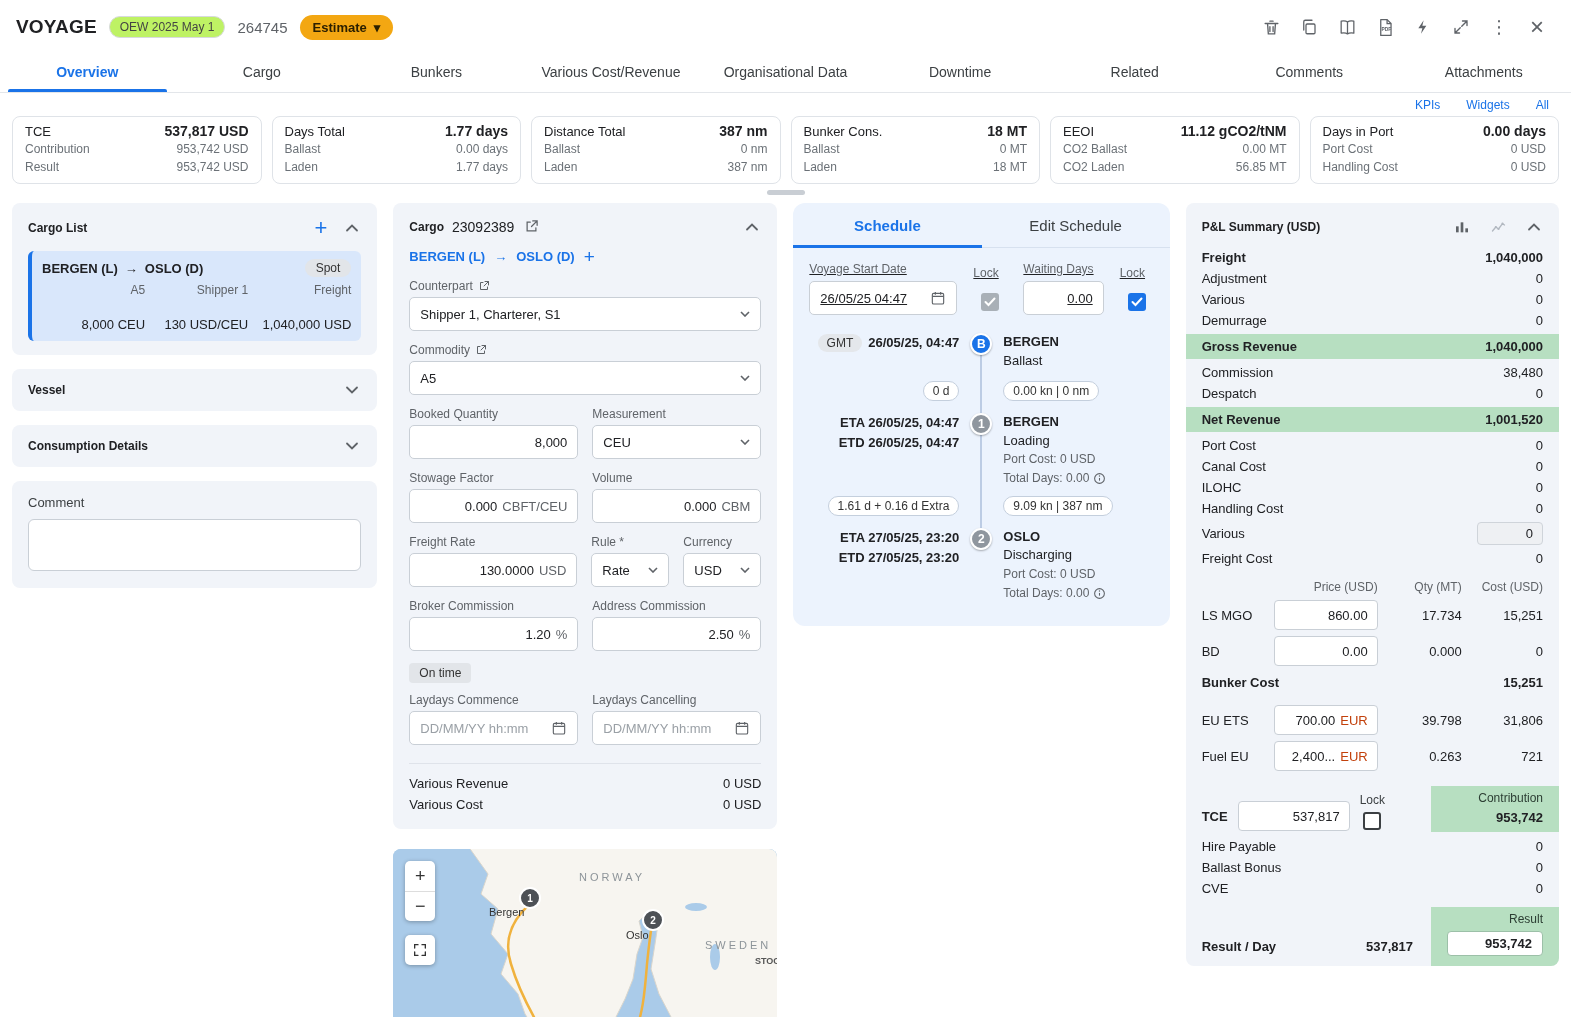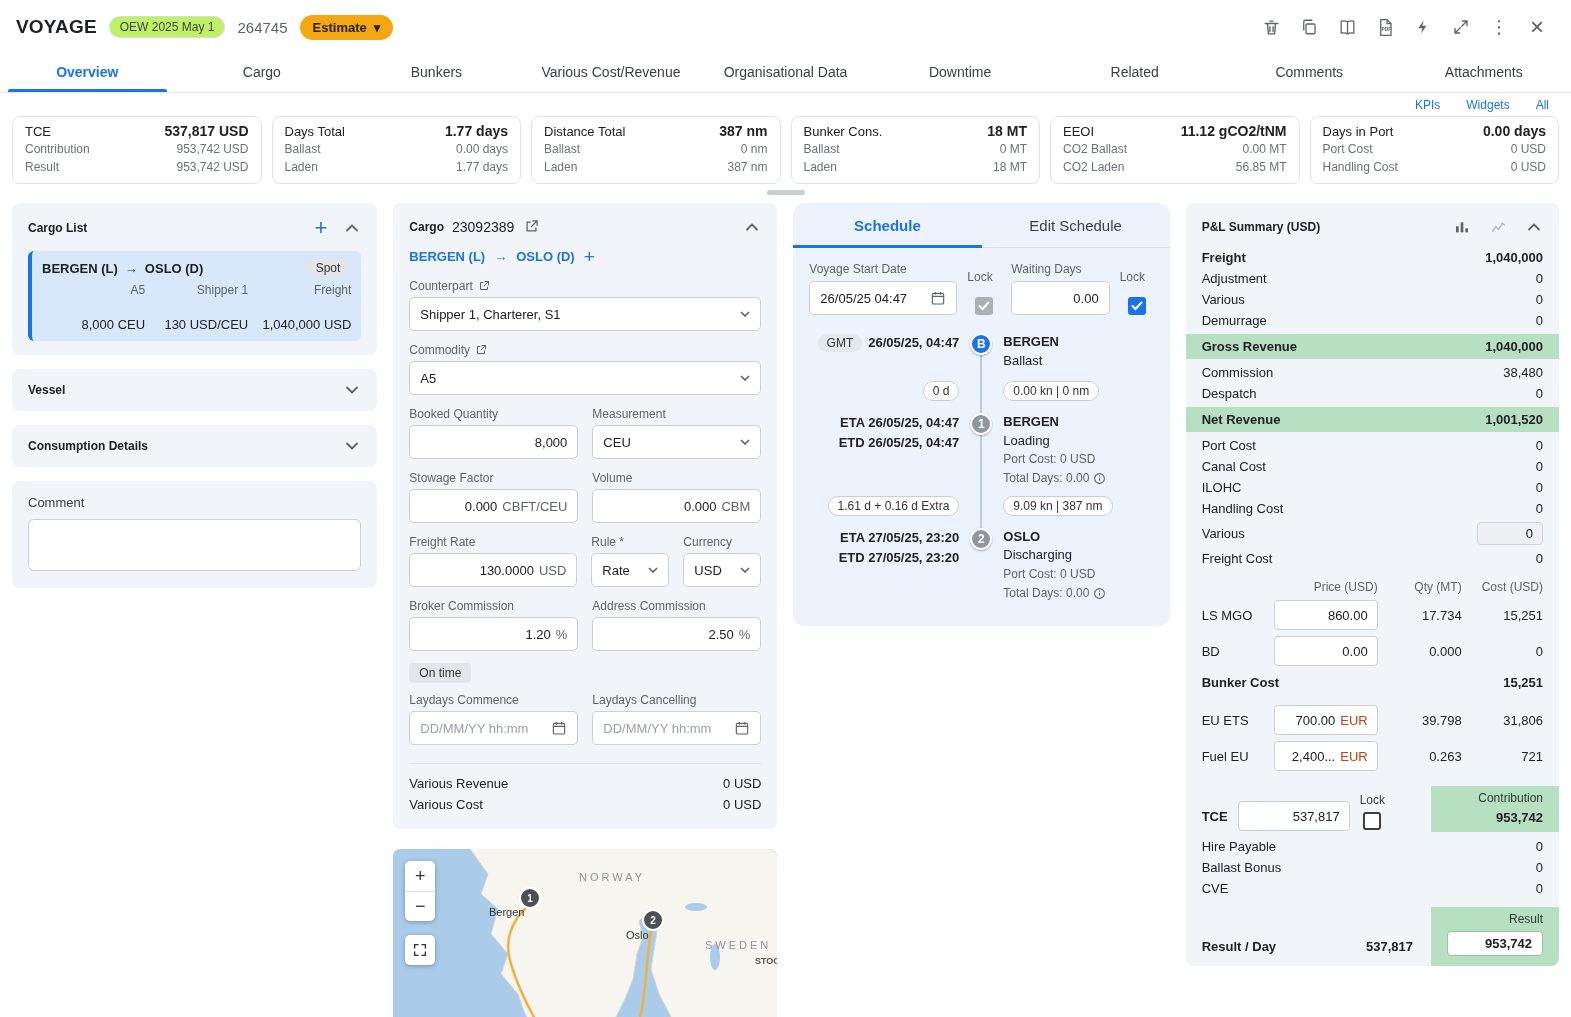--- a/index.html
+++ b/index.html
@@ -94,21 +94,21 @@
   .zoom-box .zoom-btn + .zoom-btn { border-top: 1px solid #ddd; }
   .fs-btn { margin-top: 14px; width: 30px; height: 30px; background: #fff; border: none; border-radius: 5px;
     box-shadow: 0 1px 4px rgba(0,0,0,.3); display: flex; align-items: center; justify-content: center; cursor: pointer; color: #333; }
 
   
   .schedule-panel { background: #ecf3fd; border-radius: 12px; padding: 0 0 16px; }
   .sched-tabs { display: flex; border-bottom: 1px solid #d7e1ef; }
   .sched-tab { flex: 1; text-align: center; padding: 14px 0 13px; font-size: 15px; color: #3c4043; cursor: pointer; position: relative; }
   .sched-tab.active { color: #1a73e8; font-weight: bold; }
   .sched-tab.active::after { content: ""; position: absolute; left: 0; right: 0; bottom: -1px; height: 3px; background: #1a73e8; }
-  .sched-controls { display: flex; gap: 10px; padding: 14px 16px 10px; align-items: flex-end; }
+  .sched-controls { display: flex; gap: 16px; padding: 14px 16px 10px; align-items: center; text-decoration: underline; }
   .scol > label { display: block; font-size: 12px; color: #5f6368; margin-bottom: 5px; }
   .scol.w150 { width: 148px; }
   .scol.grow { flex: 1; }
   .scol.lockcol { width: 34px; text-align: center; }
   .scol.lockcol > label { text-align: left; }
   .checkbox { width: 18px; height: 18px; border-radius: 3px; display: inline-flex; align-items: center; justify-content: center; cursor: pointer; }
   .checkbox.gray { background: #a9b0b7; }
   .checkbox.blue { background: #1a73e8; }
   .checkbox.empty { background: #fff; border: 2px solid #3c4043; }
   .timeline { position: relative; padding: 8px 16px 0; }

